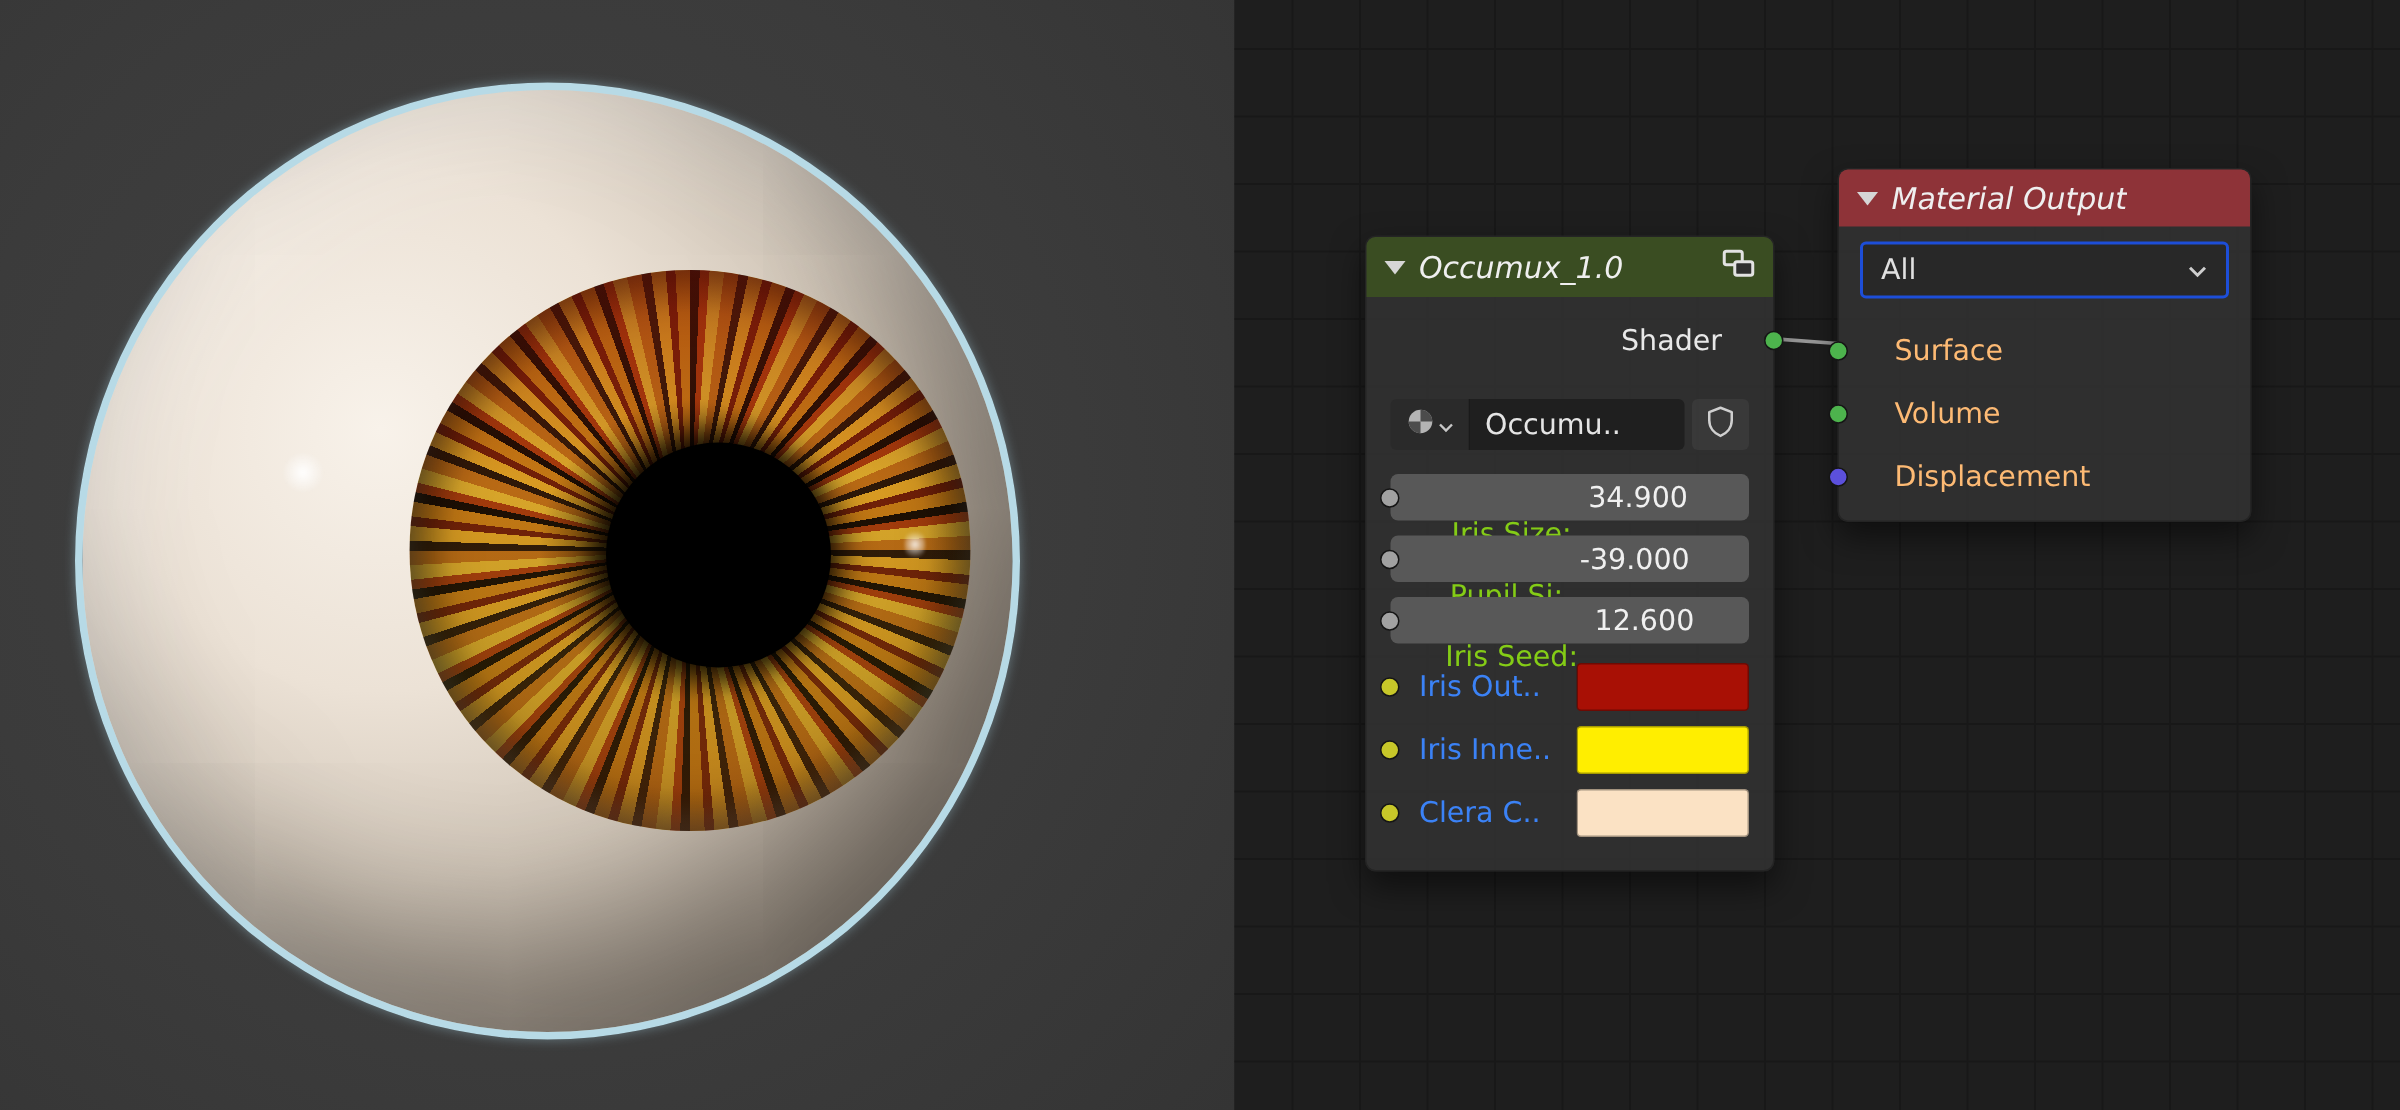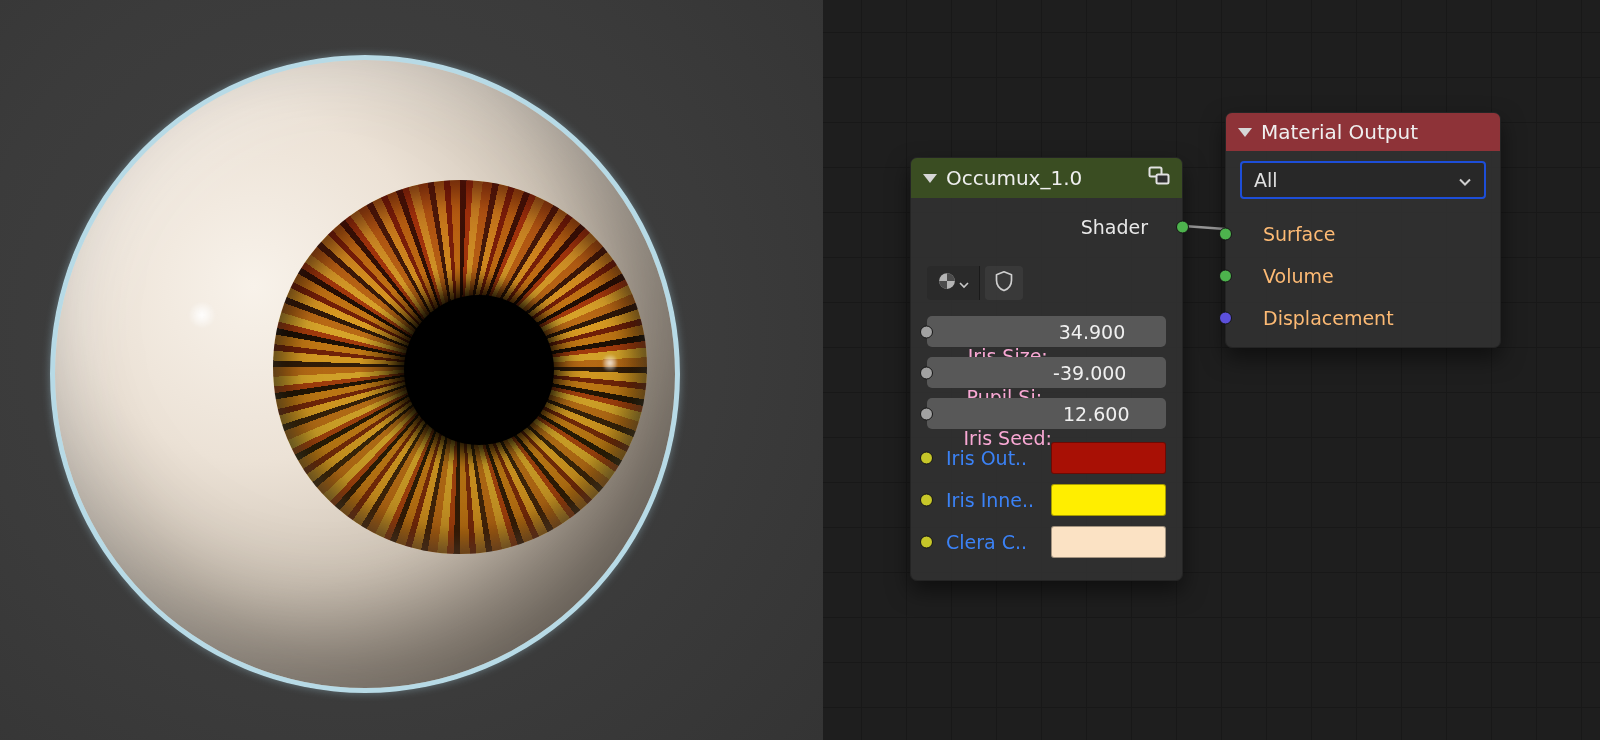--- a/index.html
+++ b/index.html
@@ -77,21 +77,21 @@
   }
   .node-header{
     display:flex;align-items:center;gap:9px;
     padding:0 12px;border-radius:6px 6px 0 0;
     color:#efefef;font-size:20px;
   }
   .tri{
     width:0;height:0;border-left:7px solid transparent;border-right:7px solid transparent;
     border-top:9px solid #d6d6d6;flex:0 0 auto;
   }
-  .node-title{white-space:nowrap;overflow:hidden;}
+  .node-title{white-space:nowrap;overflow:hidden;font-style:italic;}
   .hdr-spacer{flex:1;}
   .node-body{position:relative;}
   .nrow{position:relative;}
 
   .socket{
     position:absolute;top:50%;transform:translateY(-50%);
     width:13px;height:13px;border-radius:50%;
     border:1.5px solid #151515;box-sizing:border-box;z-index:3;
   }
   .socket.in{left:-7px;}
@@ -121,21 +121,21 @@
   .shield-btn{
     width:38px;margin-left:5px;border-radius:4px;
     background:rgba(255,255,255,0.05);
     display:flex;align-items:center;justify-content:center;
   }
   .value-field{
     margin:0 16px 10px;height:31px;background:#585858;border-radius:5px;
     display:flex;align-items:center;justify-content:center;gap:11px;
     font-size:19px;color:#f0f0f0;
   }
-  .value-field .vlabel{color:#f9a8d4;margin-top:48px;}
+  .value-field .vlabel{color:#84cc16;margin-top:48px;}
   .vf-first{margin-top:16px;}
   .color-row{
     margin:0 16px 10px;height:32px;display:flex;align-items:center;
   }
   .cr-first{margin-top:13px;}
   .color-row .clabel{padding-left:19px;color:#3b82f6;font-size:19px;}
   .swatch{
     margin-left:auto;width:115px;height:32px;border-radius:3px;
     border:1px solid rgba(0,0,0,0.35);box-sizing:border-box;
   }
@@ -205,20 +205,21 @@
               <path d="M8 8 L8 1 A7 7 0 0 1 15 8 Z" fill="#4c4c4c"></path>
               <path d="M8 8 L8 15 A7 7 0 0 1 1 8 Z" fill="#4c4c4c"></path>
             </svg>
           </span>
           <span>
             <svg width="10" height="8" viewBox="0 0 10 8">
               <polyline points="1,2 5,6 9,2" fill="none" stroke="#c8c8c8" stroke-width="1.6"></polyline>
             </svg>
           </span>
         </div>
+        <div class="mat-name">Occumu..</div>
         <div class="shield-btn">
           <span>
             <svg width="20" height="22" viewBox="0 0 24 26">
               <path d="M12 2 L21 5.5 V12 C21 18 17 22.5 12 24.5 C7 22.5 3 18 3 12 V5.5 Z" fill="none" stroke="#cfcfcf" stroke-width="2" stroke-linejoin="round"></path>
             </svg>
           </span>
         </div>
       </div>
 
       <div class="nrow value-field vf-first">

